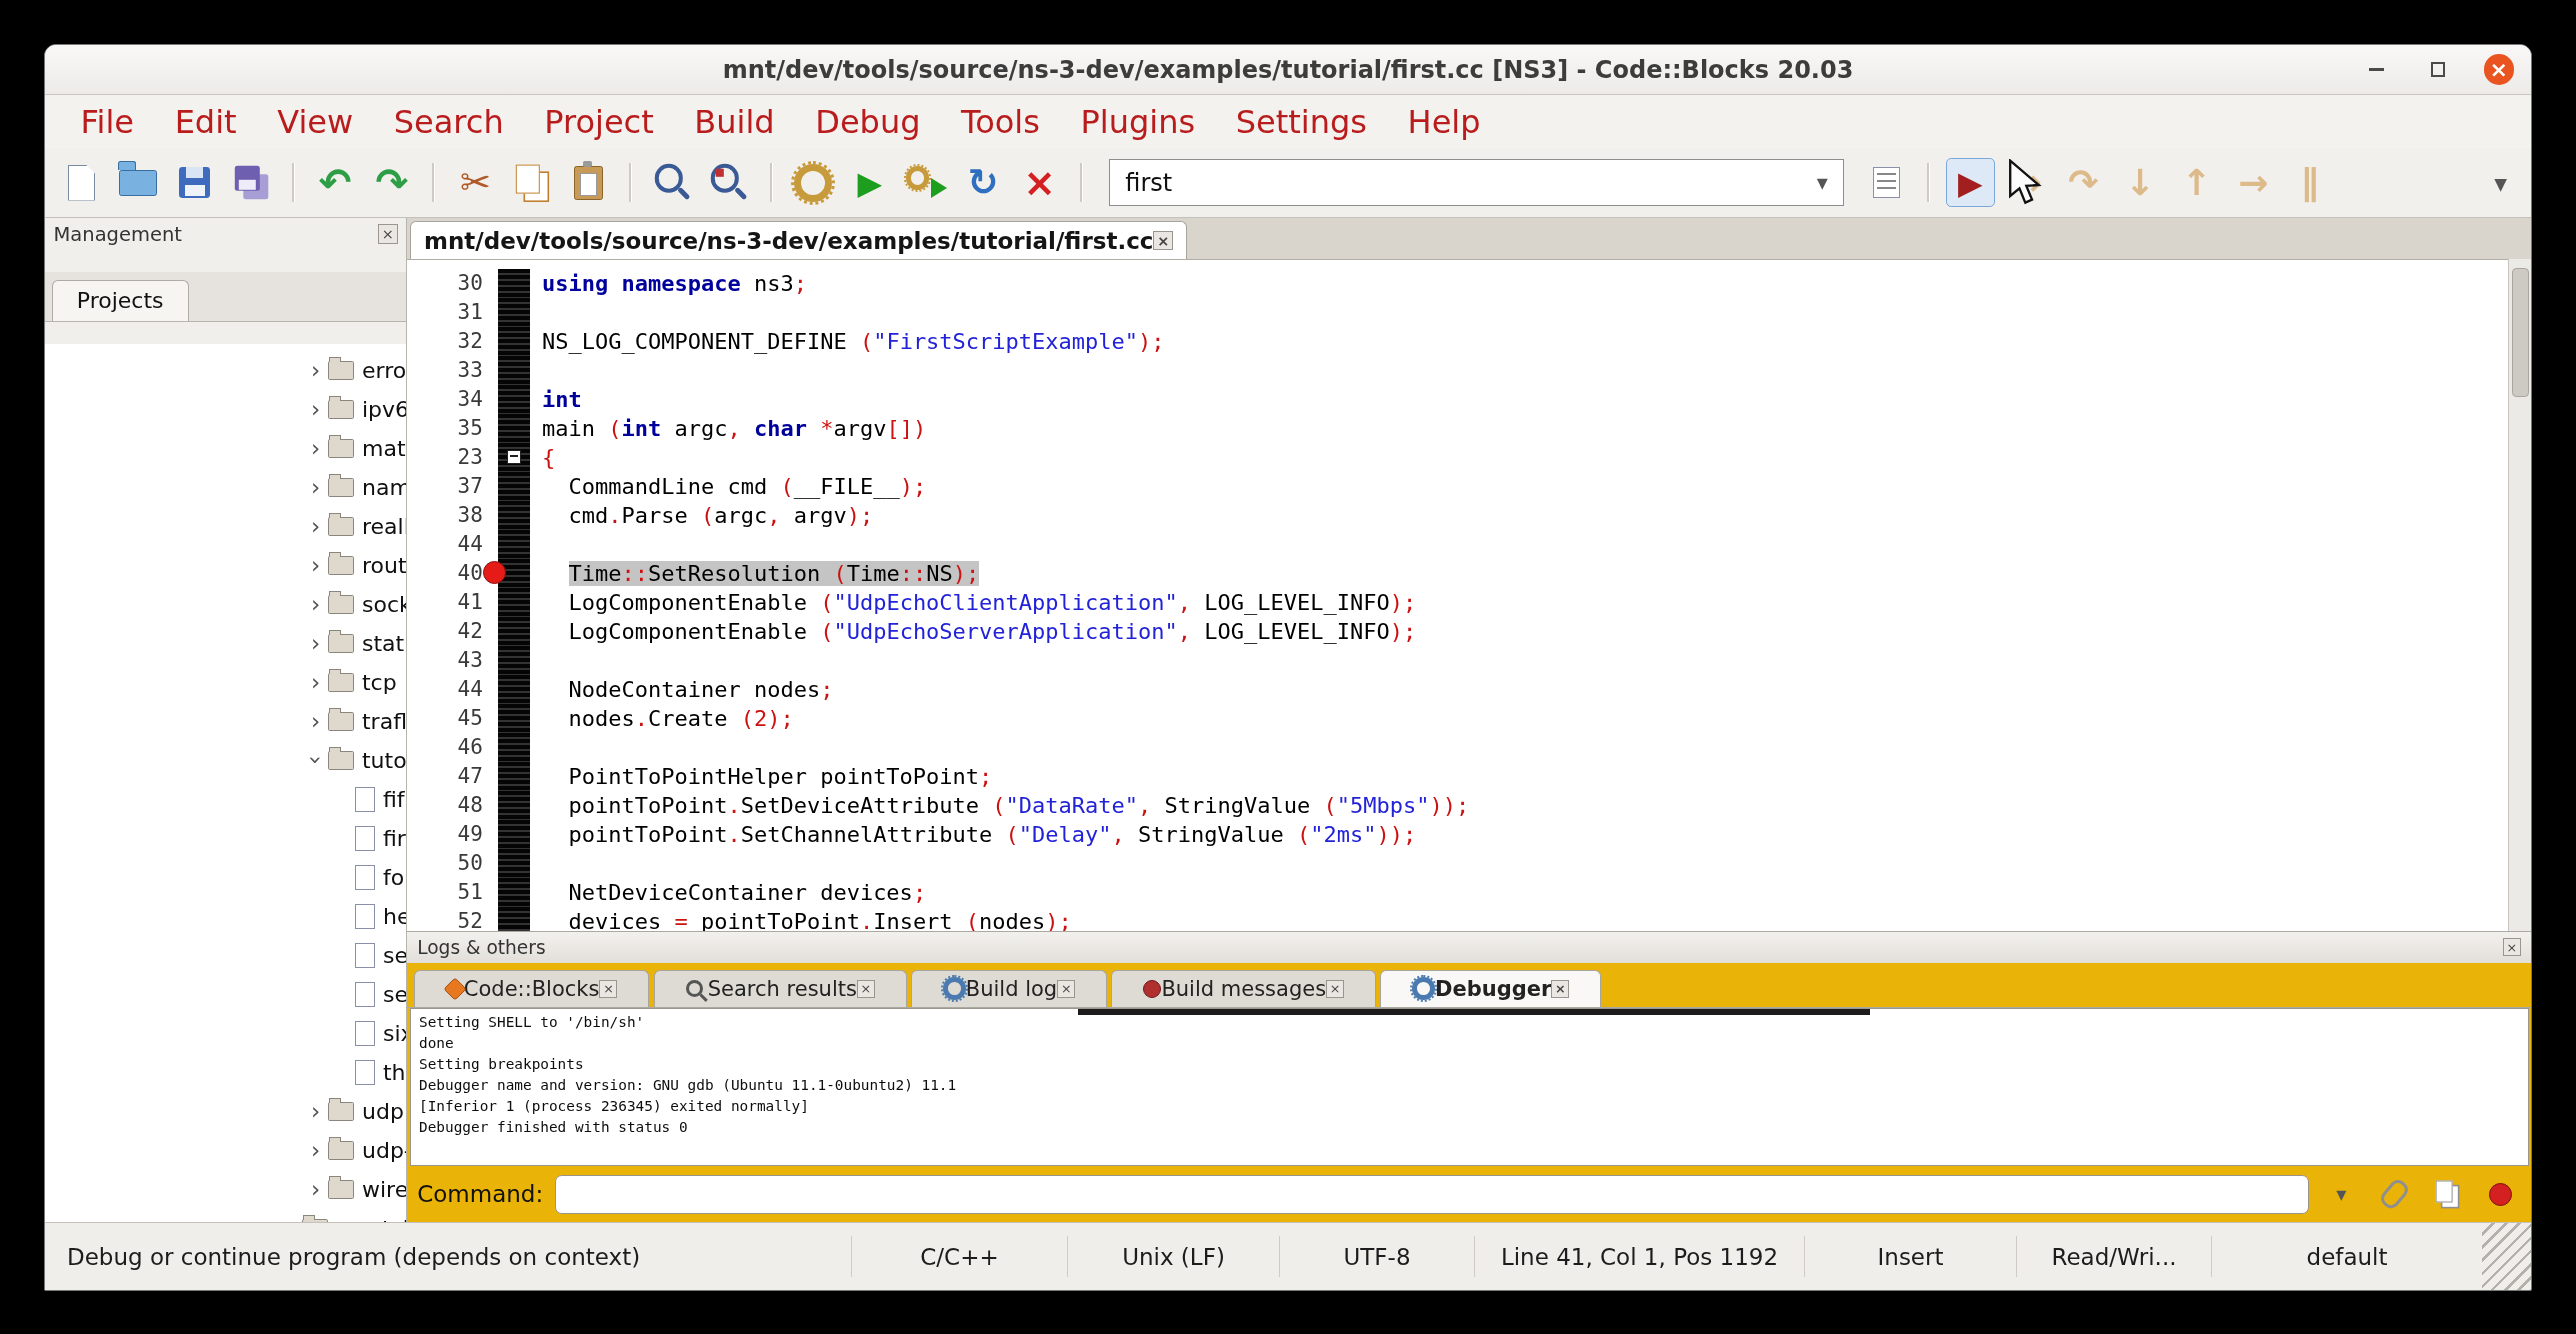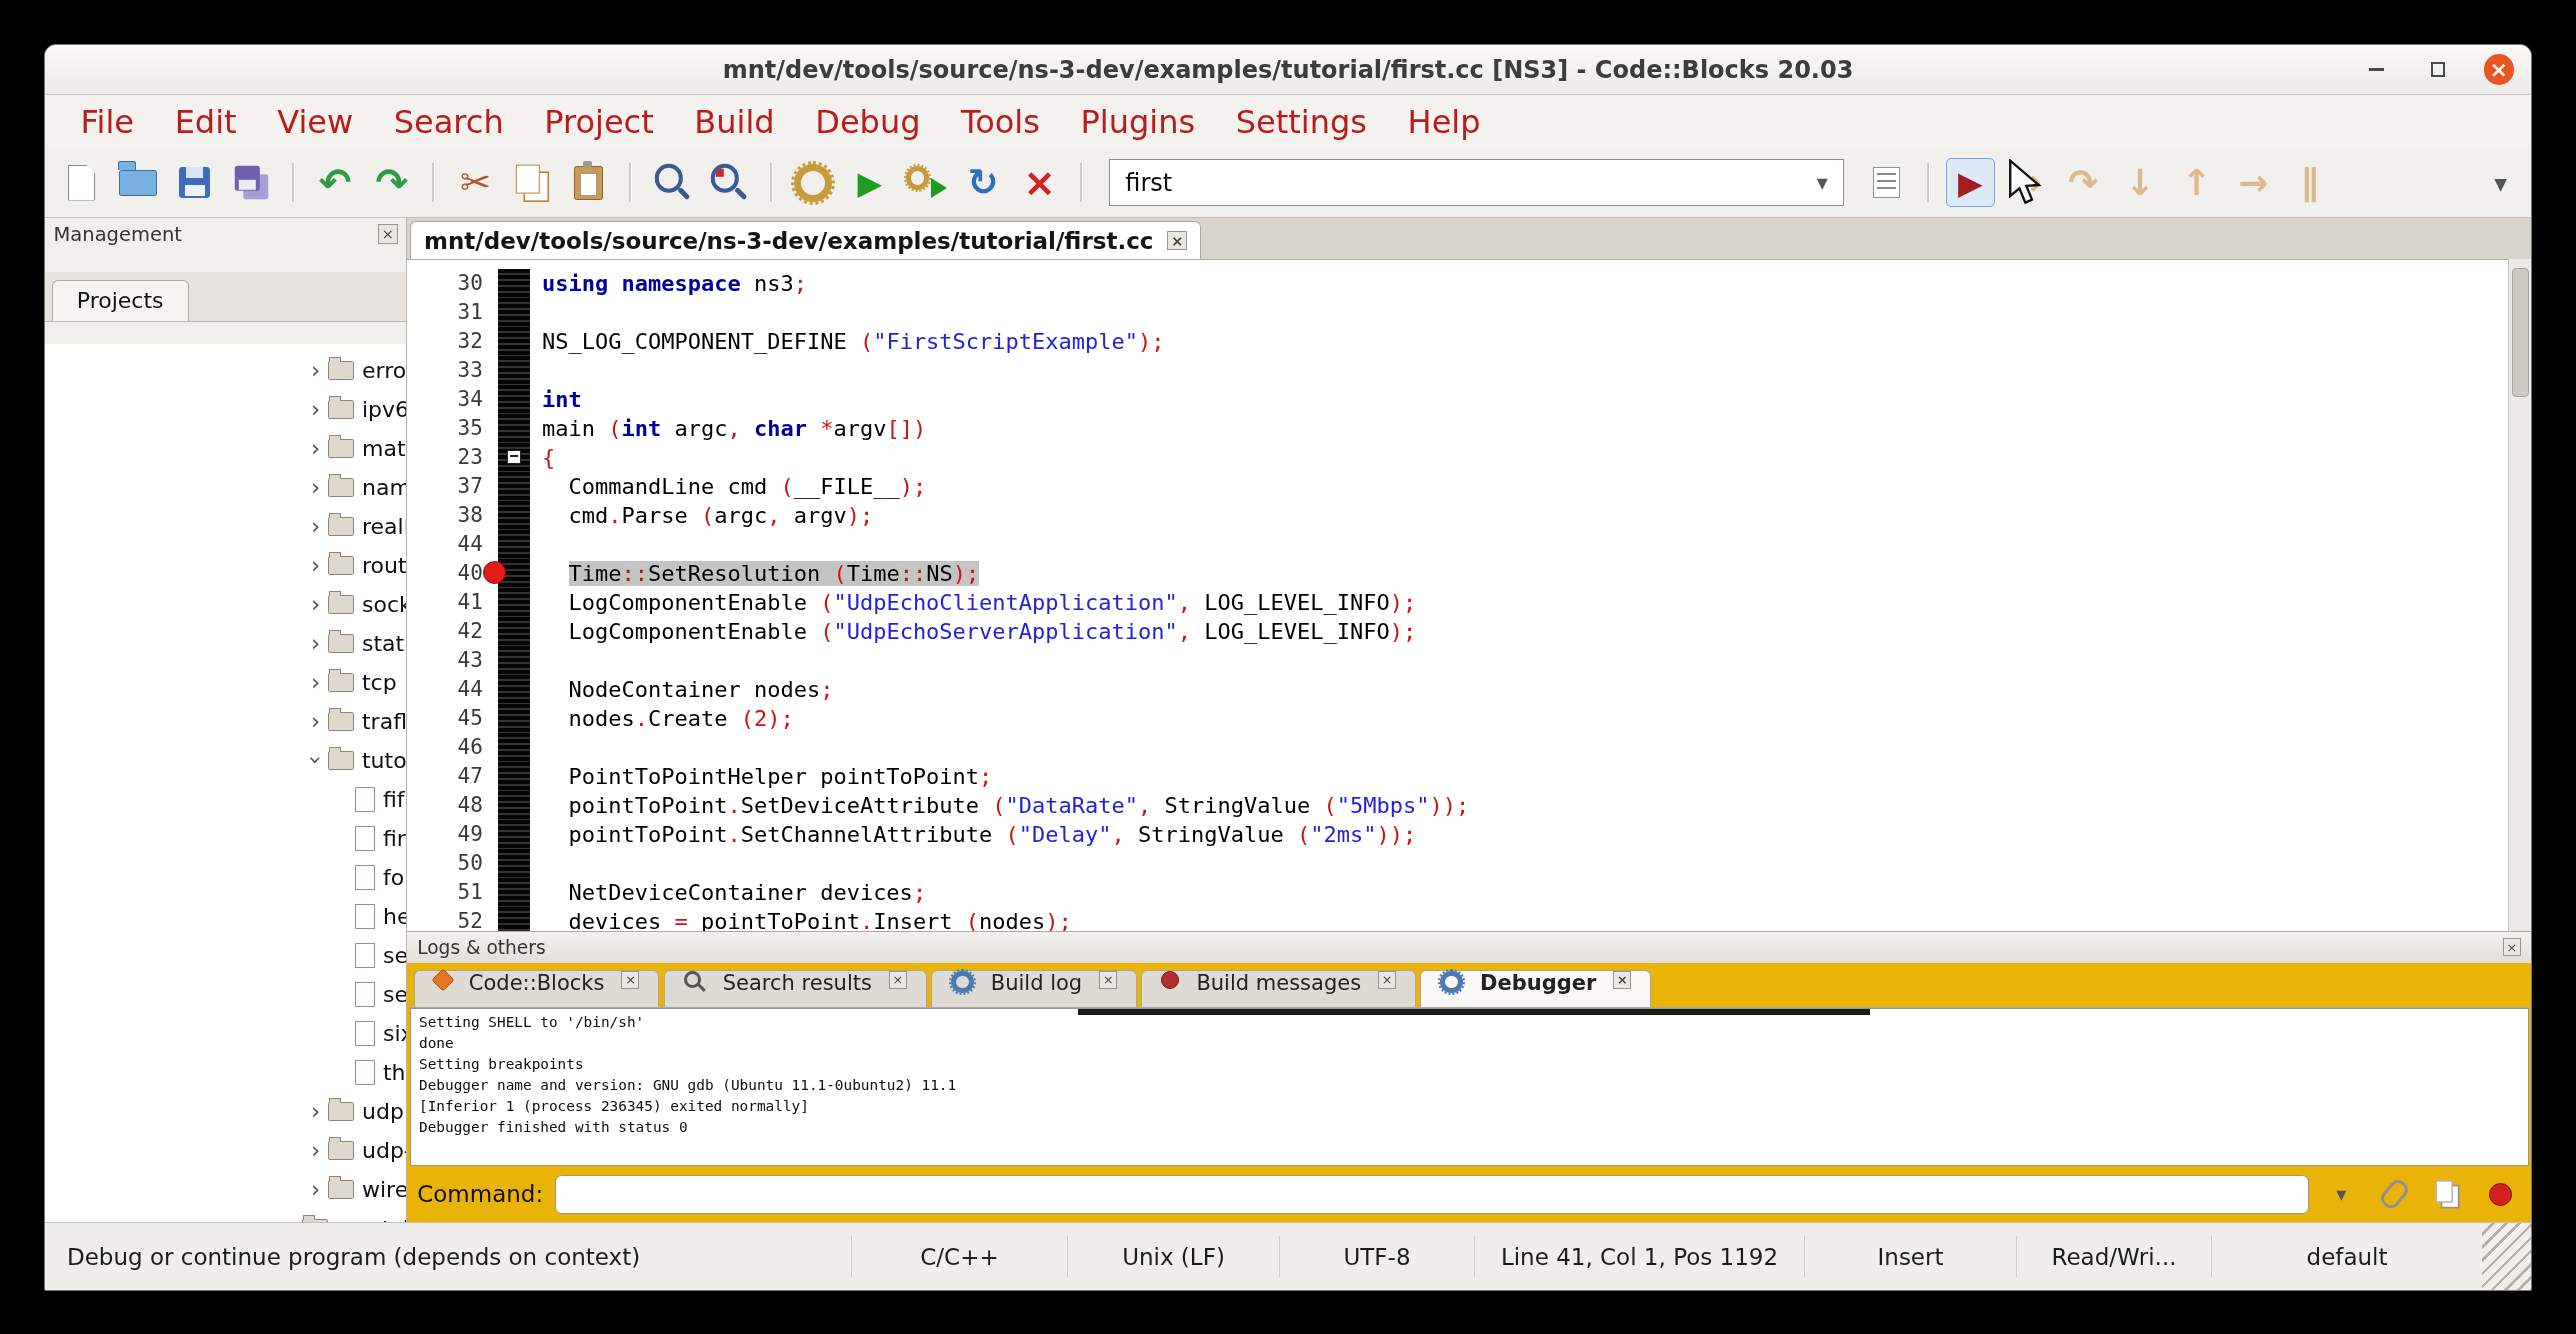--- a/index.html
+++ b/index.html
@@ -76,21 +76,21 @@
   .ti-folder{width:24px;height:17px;background:#ded9cc;border:0.8px solid #8a867e;border-radius:1.7px;margin-right:7.6px;flex:none;position:relative;}
   .ti-folder::before{content:"";position:absolute;left:-0.8px;top:-5.1px;width:10.2px;height:4.2px;background:#ded9cc;border:0.8px solid #8a867e;border-bottom:none;}
   .ti-file{width:18px;height:23px;background:#fff;border:0.8px solid #8a90a8;margin-right:7.6px;flex:none;}
 
   
   .right-col{flex:1;display:flex;flex-direction:column;min-width:0;min-height:0;}
 
   
   .editor{flex:1;display:flex;flex-direction:column;background:#fff;min-height:0;position:relative;}
   .tabbar{height:41px;flex:none;background:#d9d5cd;display:flex;align-items:flex-end;padding-left:2.5px;border-bottom:0.8px solid #b0aca6;}
-  .etab{height:38px;background:#fff;border:0.8px solid #a8a49e;border-bottom:none;border-radius:6px 6px 0 0;display:flex;align-items:center;padding:0 13.5px;gap:14px;font-size:23px;font-weight:bold;color:#151515;box-sizing:border-box;}
+  .etab{height:38px;background:#fff;border:0.8px solid #a8a49e;border-bottom:none;border-radius:6px 6px 0 0;display:flex;align-items:center;padding:0 13.5px;gap:0;font-size:23px;font-weight:bold;color:#151515;box-sizing:border-box;}
   .code{flex:1;overflow:hidden;font-family:"DejaVu Sans Mono",monospace;font-size:22px;padding-top:8.5px;}
   .code-line{display:flex;height:29px;line-height:29px;position:relative;}
   .ln{width:91px;flex:none;text-align:right;padding-right:15.2px;color:#3a3a3a;font-size:21px;box-sizing:border-box;}
   .margin{width:32px;flex:none;background:repeating-linear-gradient(180deg,#050505 0 4.2px,#333 4.2px 6px);display:flex;align-items:center;justify-content:center;}
   .fold{width:13.5px;height:13.5px;background:#fff;border:1.7px solid #222;position:relative;box-sizing:border-box;}
   .fold::after{content:"";position:absolute;left:1.7px;right:1.7px;top:4.2px;height:1.7px;background:#222;}
   .ct{padding-left:12px;white-space:pre;}
   .k{color:#00009c;font-weight:bold;}
   .s{color:#2222d8;}
   .r{color:#cc1111;}
@@ -98,21 +98,21 @@
   .hl{background:#c4c4c4;}
   .bp{position:absolute;left:76px;top:2.5px;width:23px;height:23px;border-radius:50%;background:#e41b17;border:1.7px solid #8d0f0f;z-index:2;box-sizing:border-box;}
   .vscroll{position:absolute;right:0;top:41px;bottom:0;width:22px;background:#eceae7;border-left:0.8px solid #c8c4be;}
   .vthumb{position:absolute;top:8.5px;left:2.5px;right:2.5px;height:127px;background:#cdc9c3;border:0.8px solid #a8a49e;border-radius:4.2px;}
 
   
   .logs{height:290px;flex:none;border-top:1.7px solid #aca8a2;display:flex;flex-direction:column;background:#eab308;}
   .logs-header{height:30.5px;flex:none;display:flex;align-items:center;font-size:18.6px;color:#333;padding:0 10.2px;background:linear-gradient(#f3f1ee,#e2dfda);}
   .logs-header .closebox{margin-left:auto;width:18px;height:18px;font-size:12.7px;}
   .logs-tabs{height:44px;flex:none;display:flex;align-items:flex-end;gap:4.2px;padding:0 6.8px;border-bottom:0.8px solid #aca8a2;}
-  .ltab{height:37px;display:flex;align-items:flex-start;gap:17px;padding:0 19px;background:#dedbd4;border:0.8px solid #a8a49e;border-bottom:none;border-radius:6px 6px 0 0;font-size:21px;color:#222;box-sizing:border-box;}
+  .ltab{height:37px;display:flex;align-items:center;gap:0;padding:0 31px;background:#dedbd4;border:0.8px solid #a8a49e;border-bottom:none;border-radius:6px 6px 0 0;font-size:21px;color:#222;box-sizing:border-box;}
   .ltab.active{background:#f9f8f6;font-weight:bold;}
   .ltab .closebox{width:18px;height:18px;font-size:12.7px;}
   .li{display:inline-flex;flex:none;}
   .li-codeblocks-logo{width:16px;height:16px;background:#e87820;border-radius:3.4px;transform:rotate(45deg) scale(.92);border:1.7px solid #a34e10;}
   .li-search{width:11px;height:11px;border:3.4px solid #555;border-radius:50%;position:relative;margin-right:5.1px;}
   .li-search::after{content:"";position:absolute;width:8.5px;height:3.4px;background:#555;transform:rotate(45deg);right:-7.6px;bottom:-5.1px;}
   .li-gear,.li-debugger-gear{width:12.7px;height:12.7px;border-radius:50%;border:5.1px solid #4a7ab0;outline:2.5px dotted #4a7ab0;outline-offset:-0.8px;}
   .li-build-messages{width:16px;height:16px;background:#b03030;border-radius:50%;border:1.7px solid #701818;}
   .log-output{flex:1;background:#fff;border:0.8px solid #9a968e;margin:0 2.5px;position:relative;font-family:"DejaVu Sans Mono",monospace;font-size:14.4px;line-height:21px;padding:3.4px 8.5px;color:#0d0d0d;overflow:hidden;min-height:0;}
   .clipped-row{position:absolute;left:667px;top:0;width:792px;height:6px;background:#1c1c1c;}

